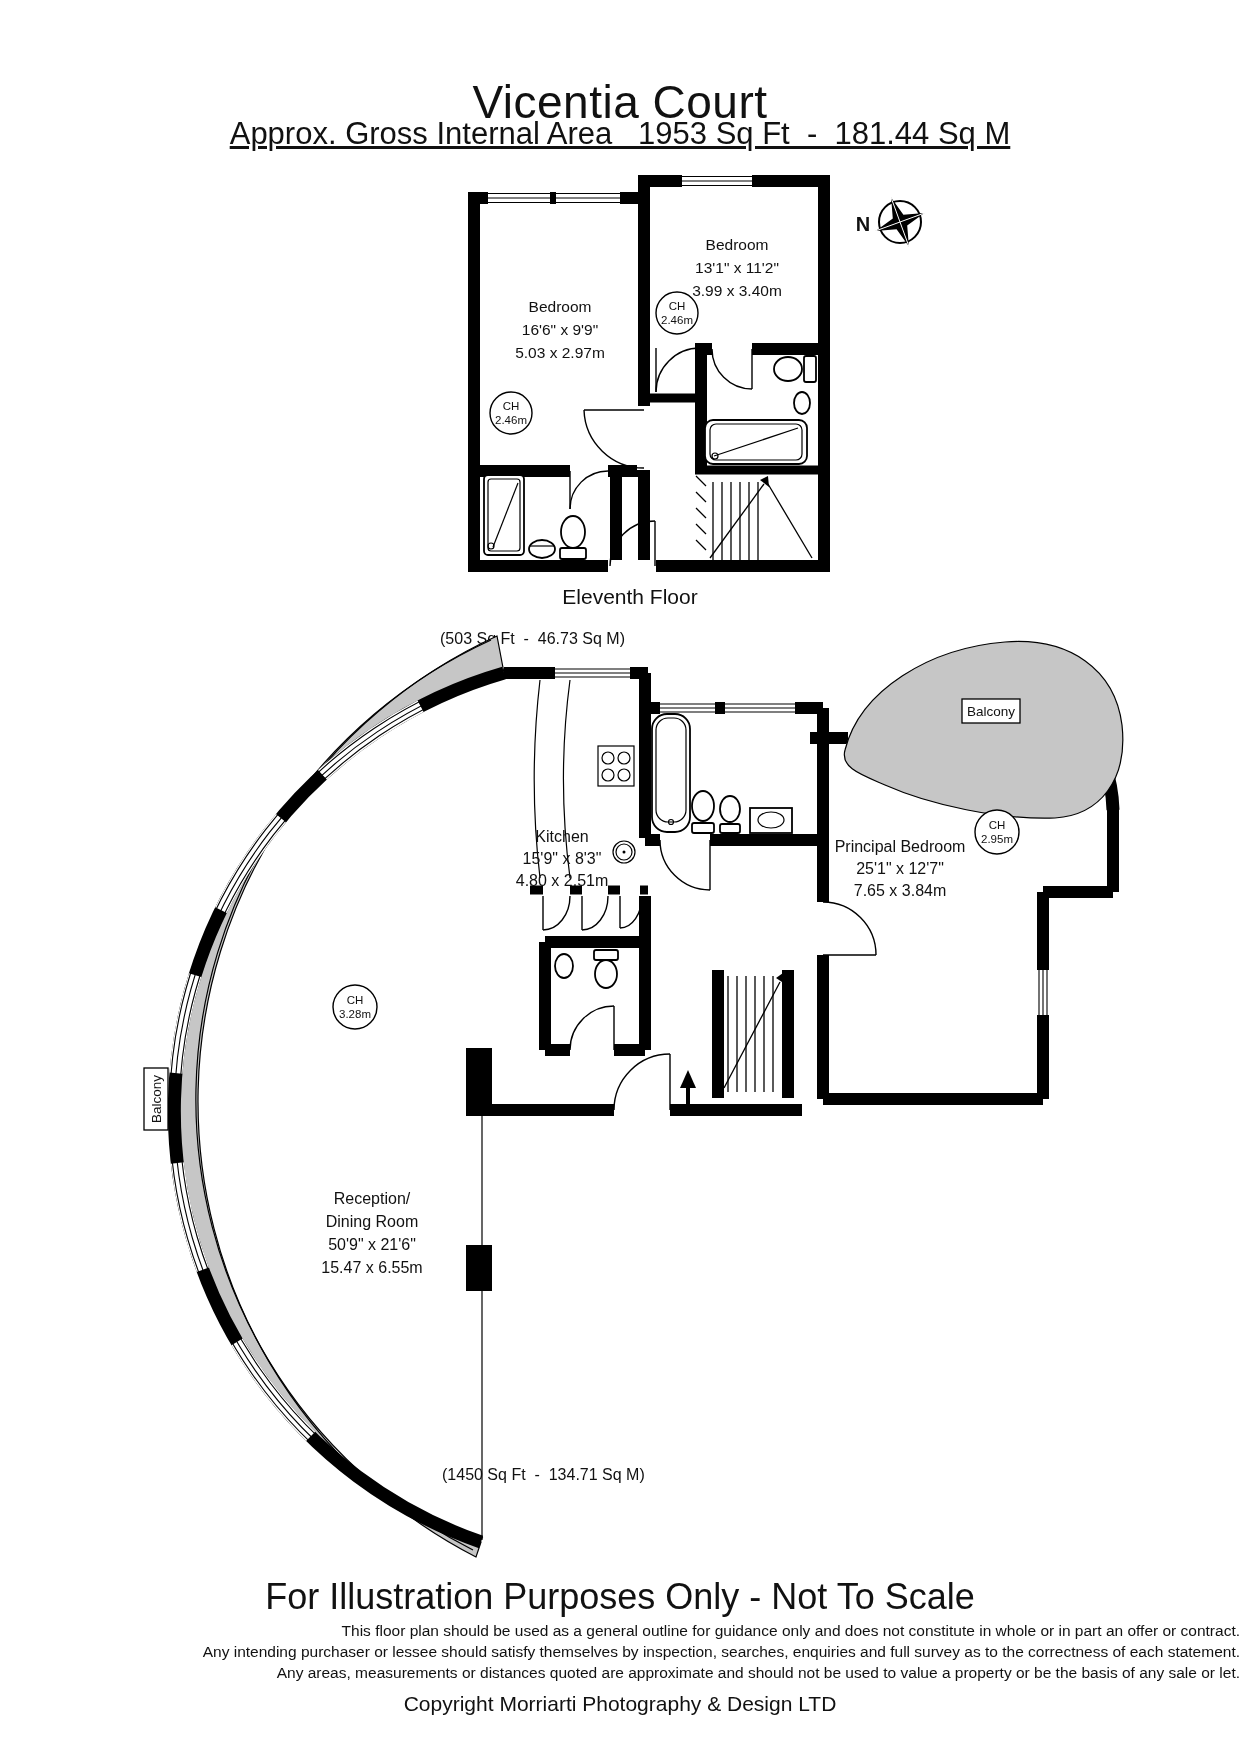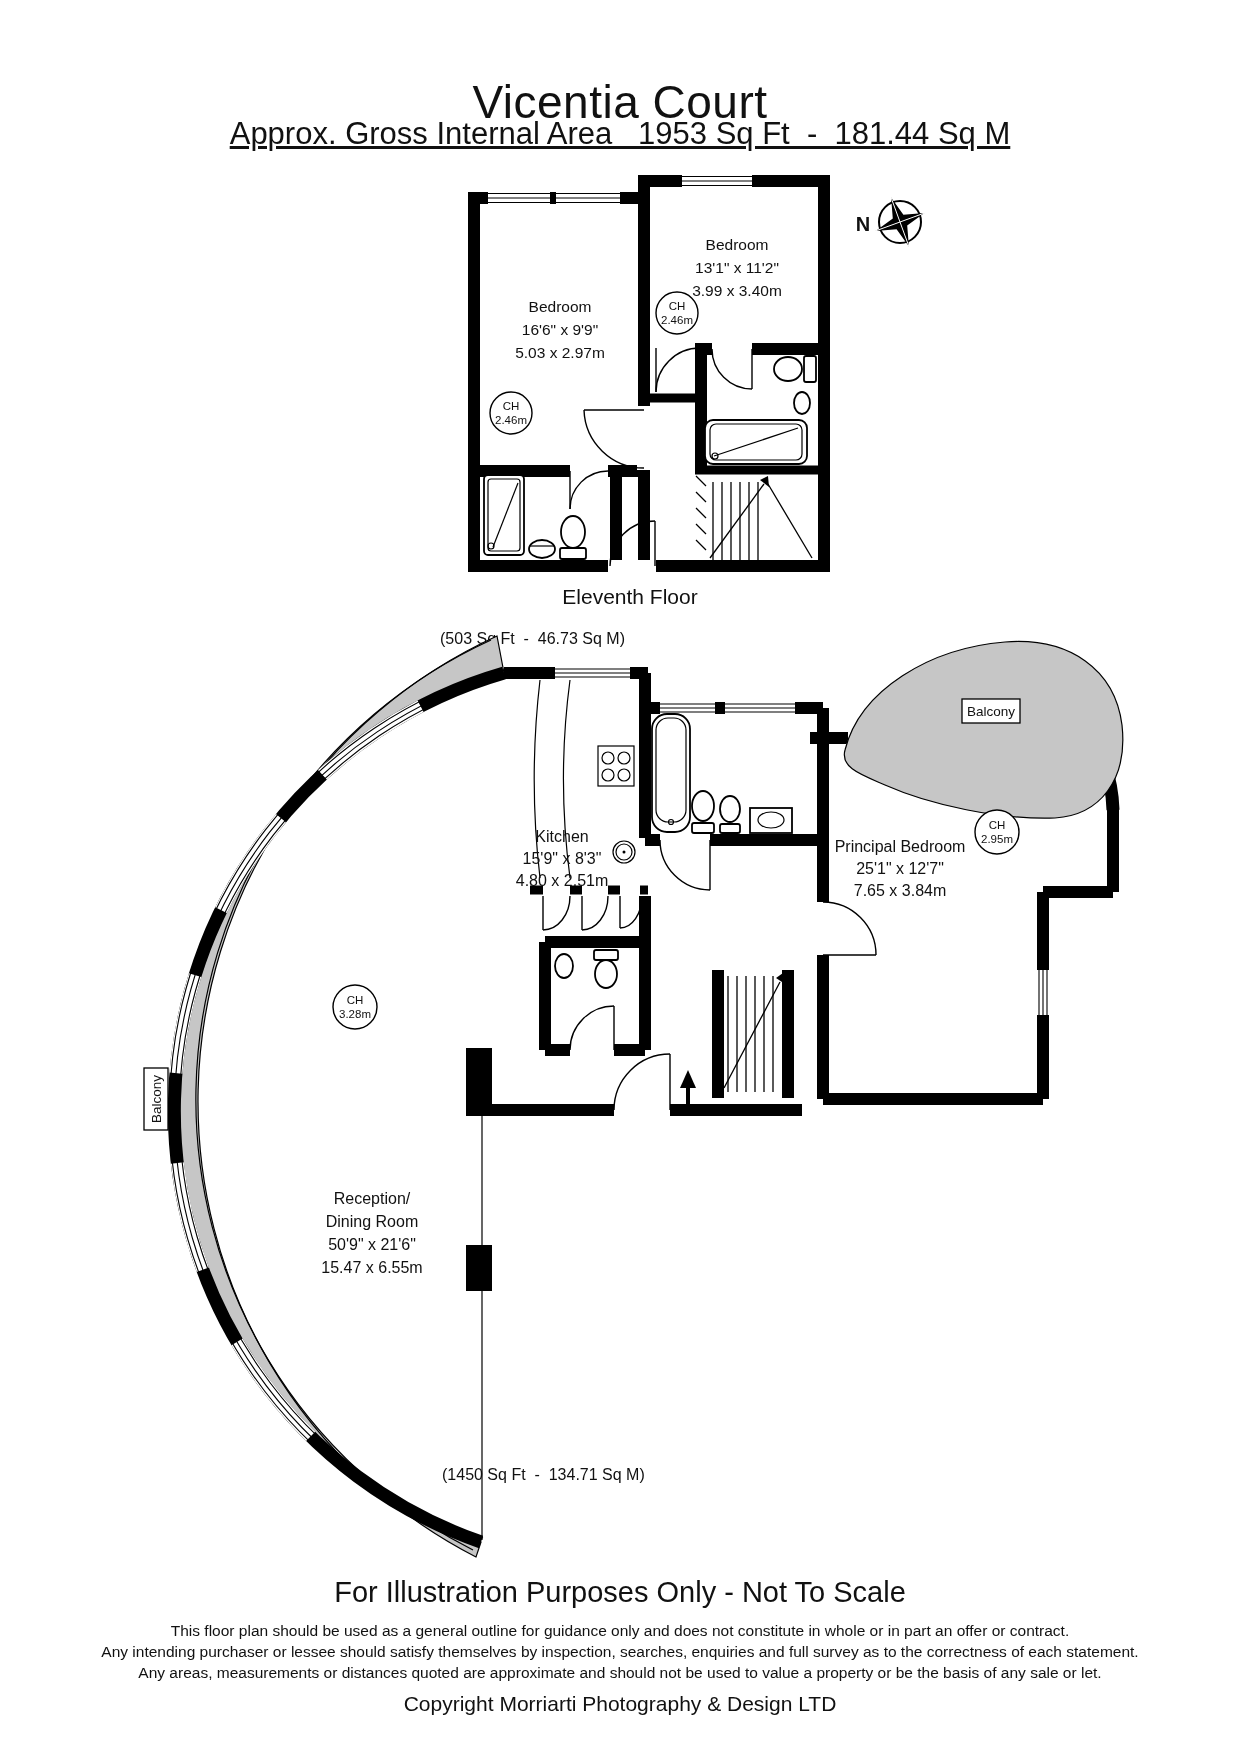--- a/index.html
+++ b/index.html
@@ -5,22 +5,22 @@
   html,body{margin:0;padding:0;background:#fff;}
   .page{position:relative;width:1240px;height:1753px;background:#fff;overflow:hidden;
         font-family:"Liberation Sans",sans-serif;color:#111;}
   .abs{position:absolute;}
   .title{top:58px;left:0;width:1240px;text-align:center;font-size:46px;letter-spacing:.5px;margin-top:17px;}
   .sub{top:116px;left:0;width:1240px;text-align:center;font-size:31px;white-space:pre;text-decoration:underline;}
   .floor-name{font-size:21px;text-align:center;white-space:pre;}
   .floor-area{font-size:16px;text-align:left;white-space:pre;margin-top:18px;}
   .lbl11{top:585px;left:440px;width:380px;}
   .lbl10{top:1496px;left:442px;width:380px;}
-  .notice{top:1576px;left:0;width:1240px;text-align:center;font-size:29px;}
-  .disc{top:1620px;left:0;width:1240px;text-align:center;font-size:15.5px;line-height:21px;}
+  .notice{top:1576px;left:0;width:1240px;text-align:center;font-size:36px;}
+  .disc{top:1620px;left:0;width:1240px;text-align:right;font-size:15.5px;line-height:21px;}
   .copy{top:1692px;left:0;width:1240px;text-align:center;font-size:21px;}
   svg text{font-family:"Liberation Sans",sans-serif;fill:#111;}
   .wall{stroke:#000;stroke-width:12;fill:none;}
   .wall8{stroke:#000;stroke-width:9;fill:none;}
   .thin{stroke:#000;stroke-width:1.3;fill:none;}
   .winline{stroke:#000;stroke-width:1.1;fill:none;}
   .win{fill:#fff;}
   .fix{stroke:#000;stroke-width:1.8;fill:#fff;}
   .fthin{stroke:#000;stroke-width:1.2;fill:none;}
   .door{stroke:#000;stroke-width:1.4;fill:none;}

